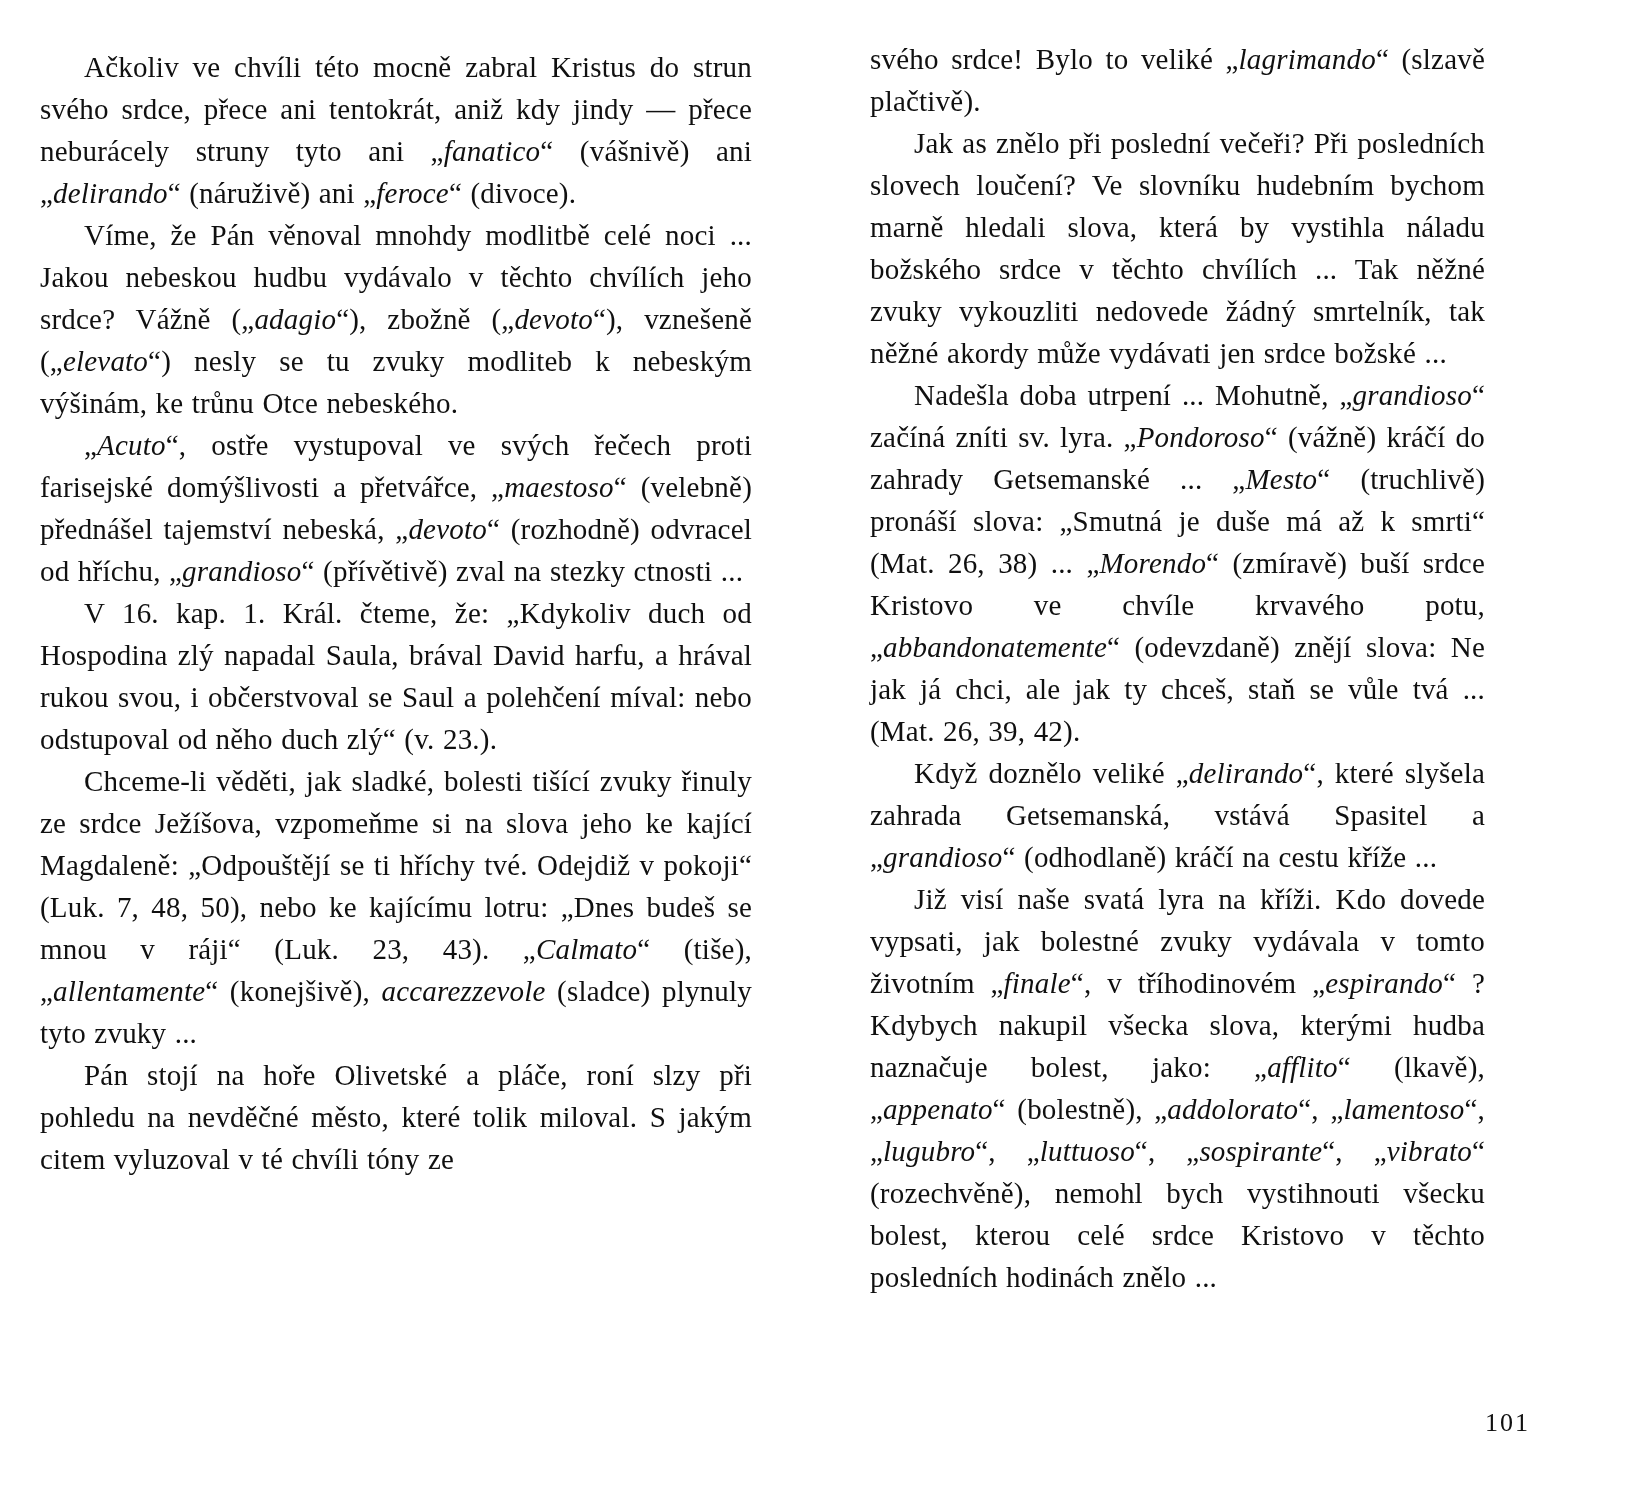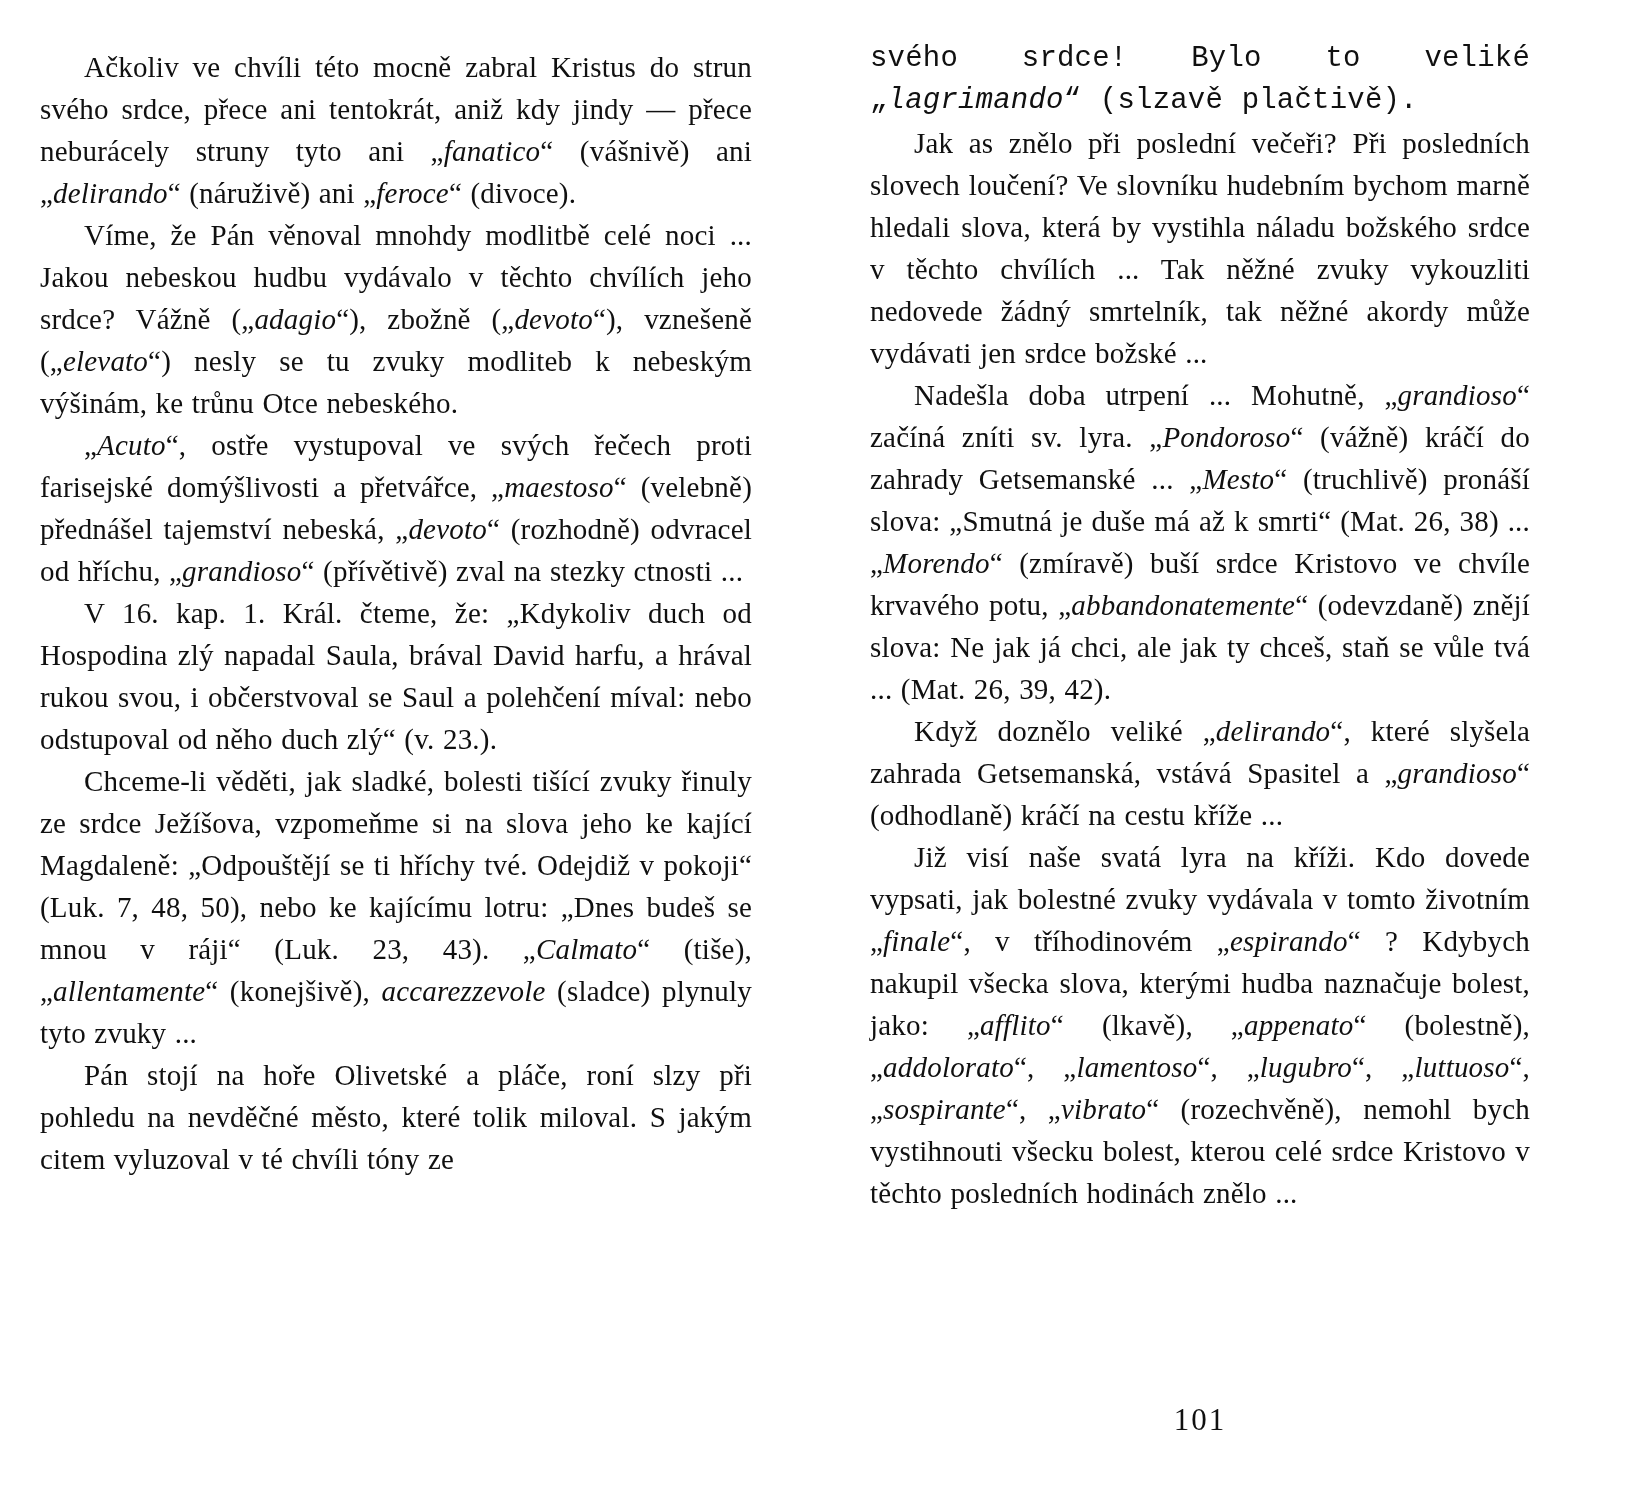--- a/index.html
+++ b/index.html
@@ -16,21 +16,21 @@
   }
   .spread {
     display: flex;
     width: 1652px;
     height: 1500px;
     box-sizing: border-box;
   }
   .page {
     box-sizing: border-box;
     display: flex;
-    flex-direction: column;
+    flex-direction: row;
   }
   .page-left {
     width: 800px;
     padding: 46px 48px 26px 40px;
   }
   .page-right {
     width: 852px;
     padding: 38px 122px 40px 70px;
   }
   .page-text {
@@ -39,29 +39,28 @@
     text-align: justify;
     letter-spacing: 0.2px;
     word-spacing: 1px;
   }
   .page-text p {
     margin: 0;
     text-indent: 44px;
   }
   .page-text p.noindent {
     text-indent: 0;
-    font-family: Liberation Mono, monospace;
   }
   .page-text em {
     font-style: italic;
   }
   .page-number {
     margin-top: auto;
     text-align: center;
-    font-size: 31px;
+    font-size: 26px;
     letter-spacing: 2px;
   }
   .page-left .page-number { padding-bottom: 2px; }
   .page-right .page-number { padding-bottom: 22px; }
 </style>
 </head>
 <body>
 
 <div class="spread">
 

